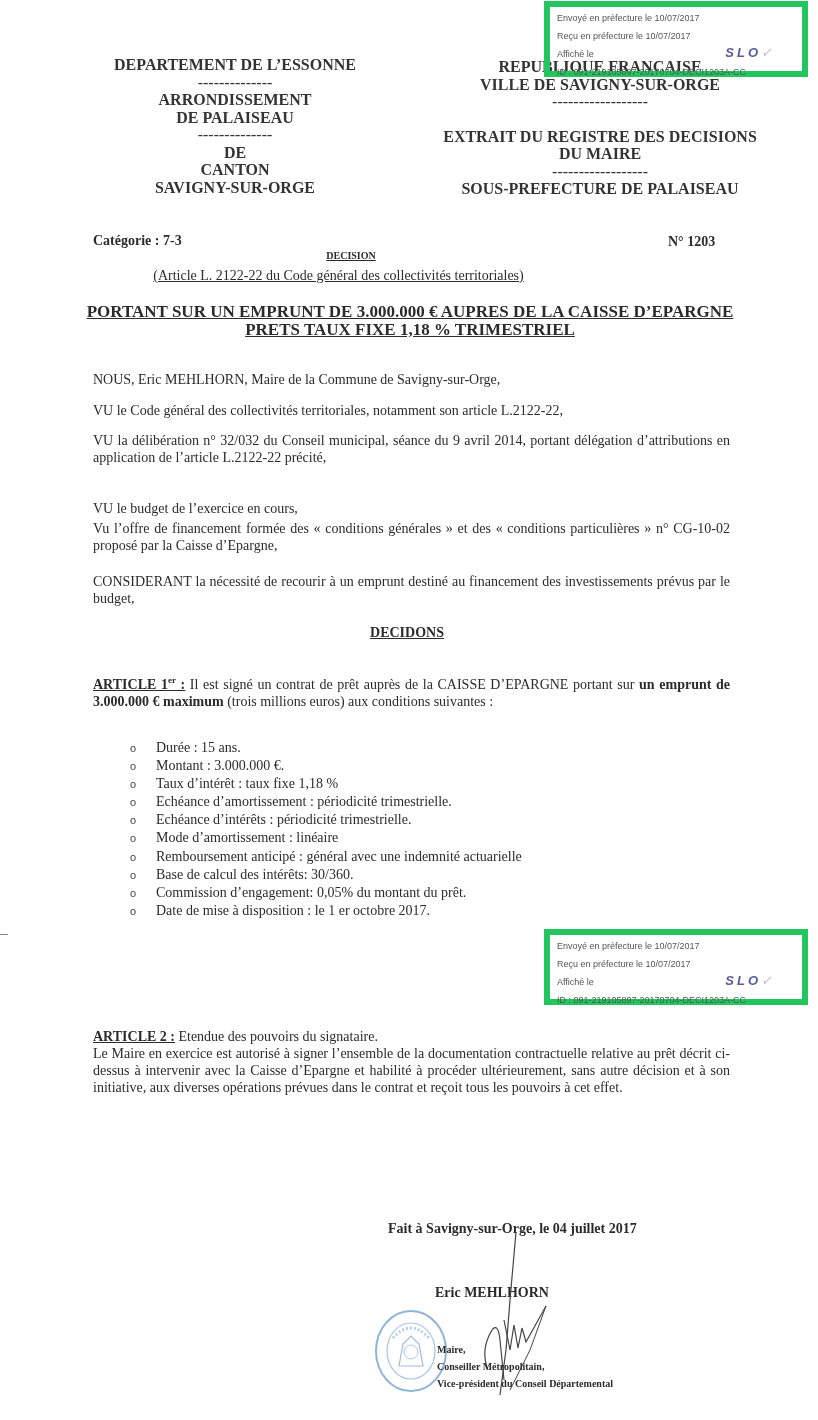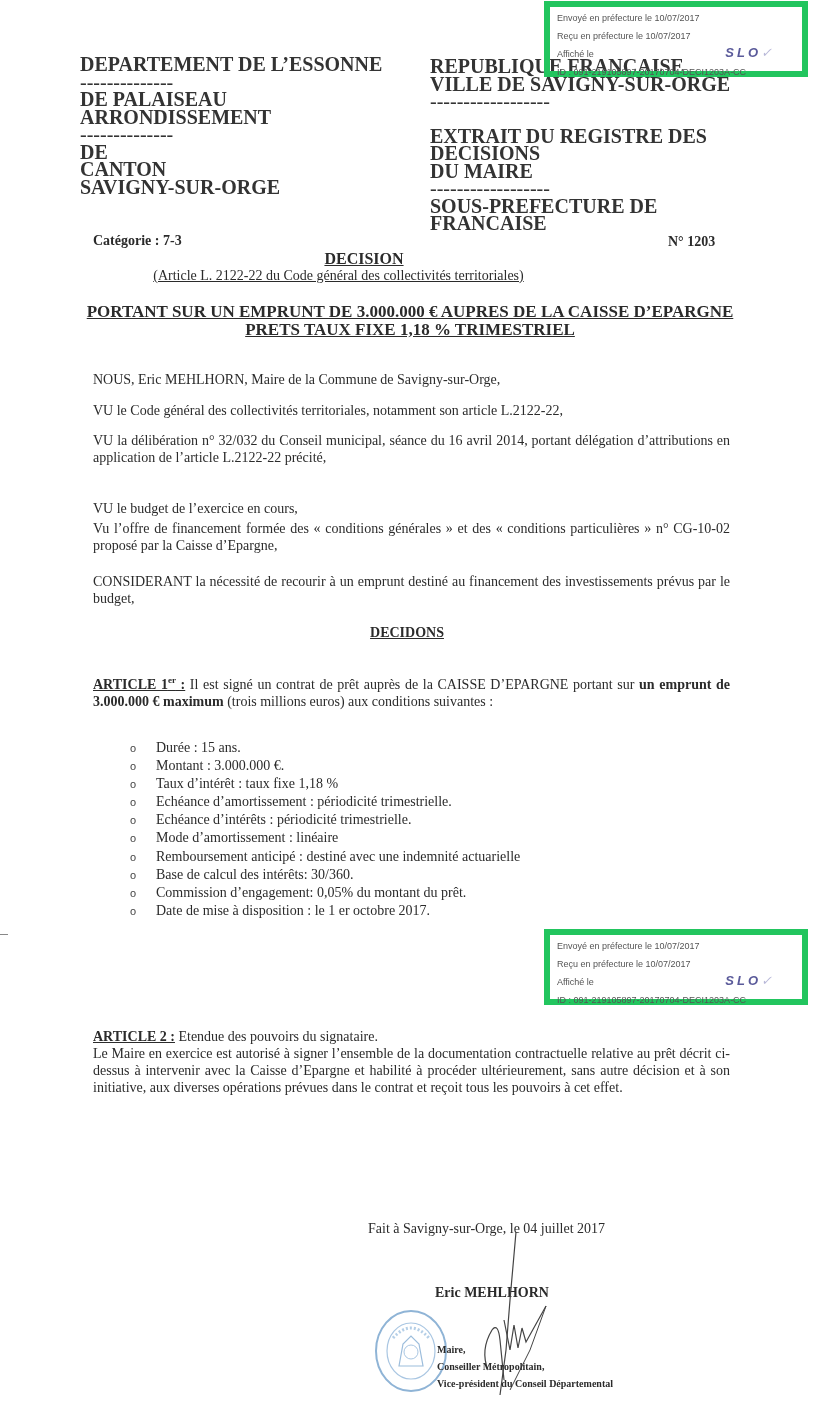--- a/index.html
+++ b/index.html
@@ -16,66 +16,66 @@
     }
     .stamp .line { height: 18px; line-height: 14px; white-space: nowrap; }
     .stamp .logo {
       position: absolute; right: 30px; top: 38px;
       font-family: "Liberation Sans", sans-serif; font-style: italic; font-weight: bold;
       font-size: 13px; letter-spacing: 3px; color: #5a5a9a;
     }
     .stamp .logo .tick { color: #b8b8d8; font-weight: normal; letter-spacing: 0; }
     .stamp.top { top: 1px; background: transparent; }
     .stamp.bottom { top: 929px; }
-    .hdr { font-weight: bold; font-size: 20px; line-height: 17.5px; color: #333; }
+    .hdr { font-weight: bold; font-size: 16px; text-align: center; line-height: 17.5px; color: #333; }
     .hdr-left { left: 80px; width: 310px; top: 56px; }
     .hdr-right { left: 430px; width: 340px; top: 58px; }
     .dashes { letter-spacing: 0; font-weight: normal; }
     .cat { left: 93px; top: 233px; font-weight: bold; font-size: 14px; }
     .num { left: 668px; top: 234px; font-weight: bold; font-size: 14px; }
-    .title-dec { left: 13px; width: 702px; top: 250px; text-align: center; font-weight: bold; font-size: 16px; text-decoration: underline; }
+    .title-dec { left: 0; width: 702px; top: 250px; text-align: center; font-weight: bold; font-size: 10px; text-decoration: underline; }
     .title-art { left: 0; width: 677px; top: 268px; text-align: center; font-size: 14px; text-decoration: underline; }
     .title-subj { left: 80px; width: 660px; top: 303px; text-align: center; font-weight: bold; font-size: 17px; text-decoration: underline; line-height: 18px; }
     .para { left: 93px; width: 637px; font-size: 14px; line-height: 17px; text-align: justify; }
     .decidons { left: 0; width: 814px; top: 625px; text-align: center; font-weight: bold; font-size: 14px; text-decoration: underline; }
     .u { text-decoration: underline; font-weight: bold; }
     .b { font-weight: bold; }
     .list { left: 130px; top: 739px; font-size: 14px; line-height: 18.1px; margin: 0; padding: 0; list-style: none; }
     .list li { position: relative; padding-left: 26px; white-space: nowrap; }
     .list li .bullet { position: absolute; left: 0; top: 0; font-size: 11px; font-family: "Liberation Sans", sans-serif; color: #444; }
-    .fait { left: 368px; top: 1221px; font-size: 14px; }
+    .fait { left: 388px; top: 1221px; font-size: 14px; font-weight: bold; }
     .signer { left: 435px; top: 1285px; font-size: 14px; font-weight: bold; }
     .titles { left: 437px; top: 1341px; font-size: 10px; font-weight: bold; line-height: 17px; }
     .edge-mark { left: 0; top: 934px; width: 8px; height: 1px; background: #888; }
     .seal { left: 373px; top: 1308px; width: 76px; height: 86px; }
     .sig { left: 470px; top: 1230px; width: 90px; height: 170px; }
   </style>
 </head>
 <body>
 
 <div class="abs hdr hdr-left">
   <div>DEPARTEMENT DE L’ESSONNE</div>
   <div class="dashes">--------------</div>
+  <div>ARRONDISSEMENT</div>
   <div>DE PALAISEAU</div>
-  <div>ARRONDISSEMENT</div>
   <div class="dashes">--------------</div>
   <div>DE</div>
   <div>CANTON</div>
   <div>SAVIGNY-SUR-ORGE</div>
 </div>
 
 <div class="abs hdr hdr-right">
   <div>REPUBLIQUE FRANCAISE</div>
   <div>VILLE DE SAVIGNY-SUR-ORGE</div>
   <div class="dashes">------------------</div>
   <div style="height:17px"></div>
   <div>EXTRAIT DU REGISTRE DES DECISIONS</div>
   <div>DU MAIRE</div>
   <div class="dashes">------------------</div>
-  <div>SOUS-PREFECTURE DE FRANCAISE</div>
+  <div>SOUS-PREFECTURE DE PALAISEAU</div>
 </div>
 
 <div class="stamp top">
   <div class="line">Envoyé en préfecture le 10/07/2017</div>
   <div class="line">Reçu en préfecture le 10/07/2017</div>
   <div class="line">Affiché le</div>
   <div class="line">ID : 091-219105897-20170704-DECI1203A-CC</div>
   <div class="logo"><span>SLO</span><span class="tick">✓</span></div>
 </div>
 
@@ -84,39 +84,39 @@
 
 <div class="abs title-dec">DECISION</div>
 <div class="abs title-art">(Article L. 2122-22 du Code général des collectivités territoriales)</div>
 <div class="abs title-subj">
   <div>PORTANT SUR UN EMPRUNT DE 3.000.000 € AUPRES DE LA CAISSE D’EPARGNE</div>
   <div>PRETS TAUX FIXE 1,18 % TRIMESTRIEL</div>
 </div>
 
 <div class="abs para" style="top:371px">NOUS, Eric MEHLHORN, Maire de la Commune de Savigny-sur-Orge,</div>
 <div class="abs para" style="top:402px">VU le Code général des collectivités territoriales, notamment son article L.2122-22,</div>
-<div class="abs para" style="top:432px">VU la délibération n° 32/032 du Conseil municipal, séance du 16 avril 2014, portant délégation d’attributions en application de l’article L.2122-22 précité,</div>
+<div class="abs para" style="top:432px">VU la délibération n° 32/032 du Conseil municipal, séance du 9 avril 2014, portant délégation d’attributions en application de l’article L.2122-22 précité,</div>
 <div class="abs para" style="top:500px">VU le budget de l’exercice en cours,</div>
 <div class="abs para" style="top:520px">Vu l’offre de financement formée des « conditions générales » et des « conditions particulières » n° CG-10-02 proposé par la Caisse d’Epargne,</div>
 <div class="abs para" style="top:573px">CONSIDERANT la nécessité de recourir à un emprunt destiné au financement des investissements prévus par le budget,</div>
 
 <div class="abs decidons">DECIDONS</div>
 
 <div class="abs para" style="top:672px">
   <span class="u"><span>ARTICLE 1</span><sup style="font-size:9px">er</sup><span> :</span></span><span> Il est signé un contrat de prêt auprès de la CAISSE D’EPARGNE portant sur </span><span class="b">un emprunt de 3.000.000 € maximum</span><span> (trois millions euros) aux conditions suivantes :</span>
 </div>
 
 <ul class="abs list">
   <li><span class="bullet">o</span><span>Durée : 15 ans.</span></li>
   <li><span class="bullet">o</span><span>Montant : 3.000.000 €.</span></li>
   <li><span class="bullet">o</span><span>Taux d’intérêt : taux fixe 1,18 %</span></li>
   <li><span class="bullet">o</span><span>Echéance d’amortissement : périodicité trimestrielle.</span></li>
   <li><span class="bullet">o</span><span>Echéance d’intérêts : périodicité trimestrielle.</span></li>
   <li><span class="bullet">o</span><span>Mode d’amortissement : linéaire</span></li>
-  <li><span class="bullet">o</span><span>Remboursement anticipé : destiné avec une indemnité actuarielle</span></li>
+  <li><span class="bullet">o</span><span>Remboursement anticipé : général avec une indemnité actuarielle</span></li>
   <li><span class="bullet">o</span><span>Base de calcul des intérêts: 30/360.</span></li>
   <li><span class="bullet">o</span><span>Commission d’engagement: 0,05% du montant du prêt.</span></li>
   <li><span class="bullet">o</span><span>Date de mise à disposition : le 1 er octobre 2017.</span></li>
 </ul>
 
 <div class="abs edge-mark"></div>
 
 <div class="stamp bottom">
   <div class="line">Envoyé en préfecture le 10/07/2017</div>
   <div class="line">Reçu en préfecture le 10/07/2017</div>

